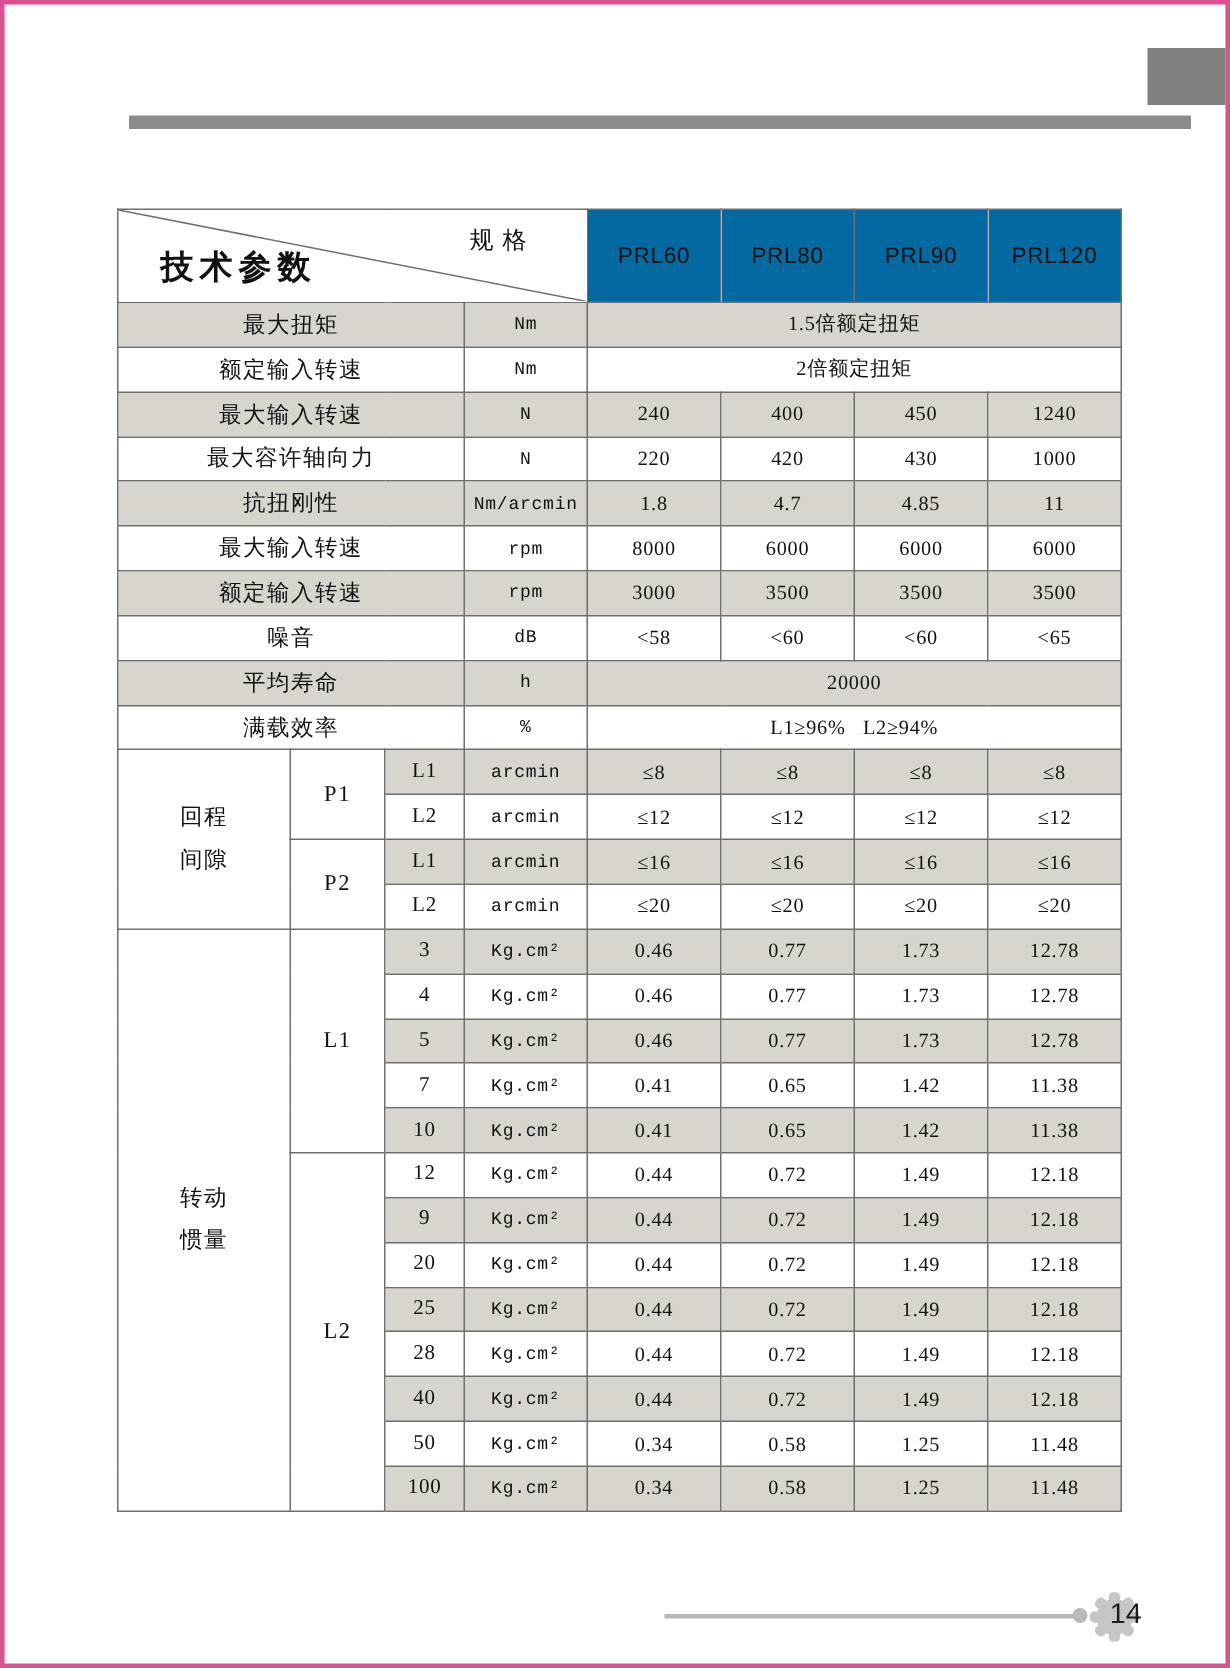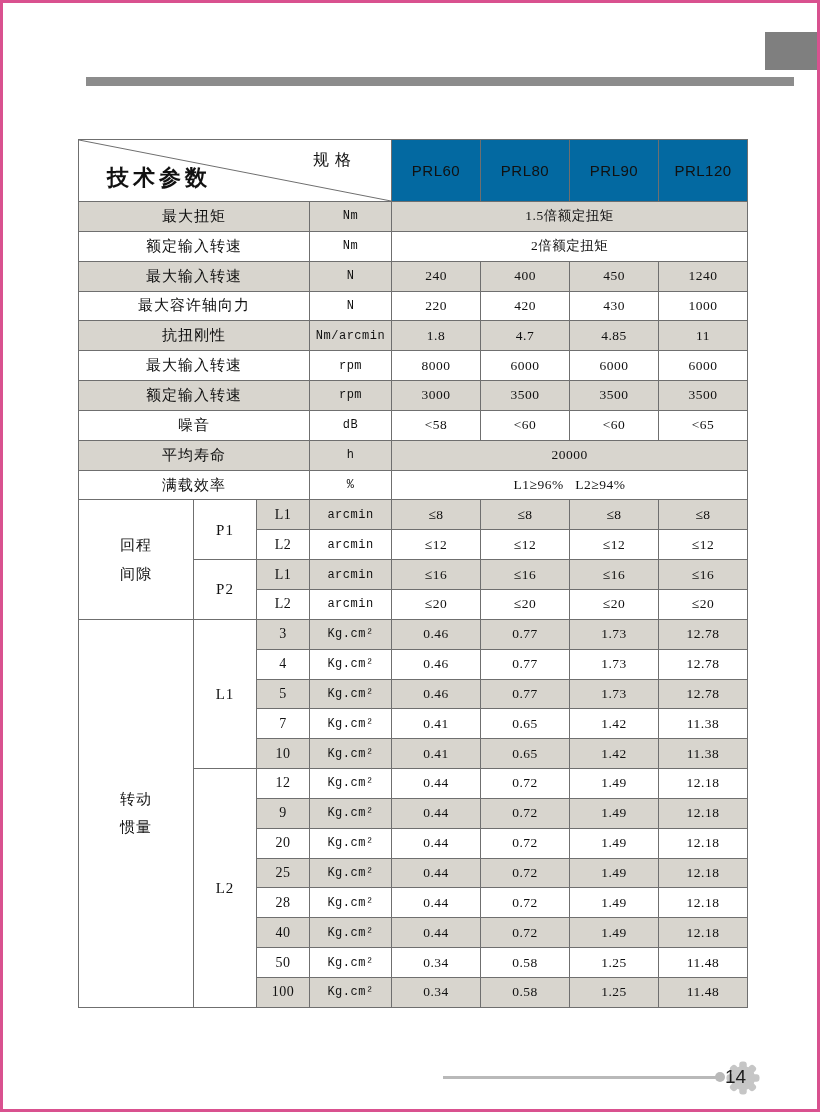--- a/index.html
+++ b/index.html
@@ -45,21 +45,21 @@
   td.corner{position:relative;background:#fff;}
   td.corner svg{position:absolute;left:0;top:0;width:100%;height:100%;display:block;}
   .c-top{position:absolute;right:34px;top:10px;font-size:16px;letter-spacing:6px;}
   .c-bot{position:absolute;left:28px;bottom:8px;font-size:22px;letter-spacing:4px;font-weight:bold;}
 
   .foot-line{position:absolute;left:440px;top:1073px;width:278px;height:2.5px;background:#b9b9b9;}
   .foot-dot{position:absolute;left:712px;top:1069px;width:10px;height:10px;border-radius:50%;background:#b9b9b9;}
   .gear{position:absolute;left:722px;top:1056px;width:36px;height:38px;}
   .page-num{
     position:absolute;left:722px;top:1063px;width:36px;
-    text-align:left;font-family:"Liberation Sans","DejaVu Sans",sans-serif;
+    text-align:right;font-family:"Liberation Sans","DejaVu Sans",sans-serif;
     font-size:19px;color:#1c1c1c;
   }
 </style>
 </head>
 <body>
 
 <div class="page">
 
   <div class="rule"></div>
   <div class="square"></div>

